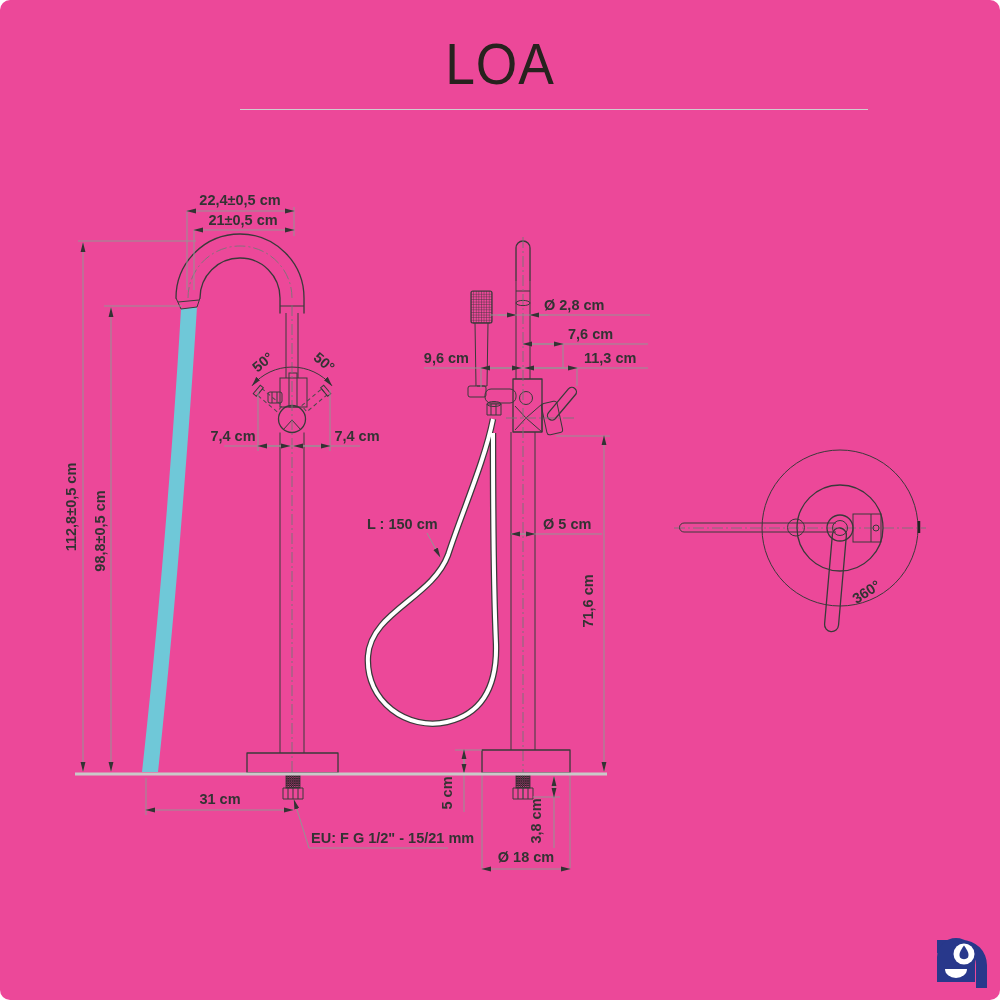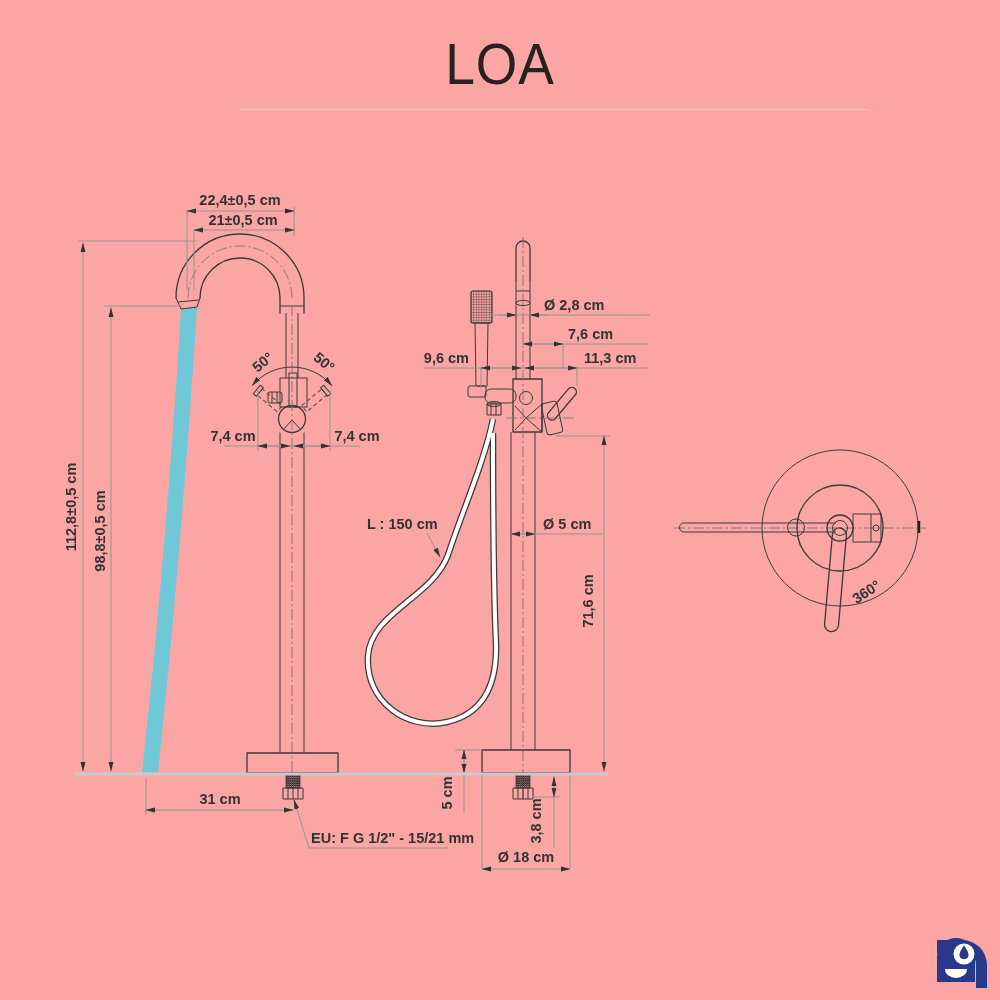--- a/index.html
+++ b/index.html
@@ -1,20 +1,20 @@
 <!DOCTYPE html>
 <html style="--c-brand: #28388b; --c-water: #6fc8d8; --c-ink: #3a3a3a; --c-dim: #949494; --c-ground: #c9c9c9;"><head>
 <meta charset="utf-8">
 <style>
   :root{
     --c-brand:#28388b; --c-water:#6fc8d8; --c-ink:#3a3a3a; --c-dim:#949494; --c-ground:#c9c9c9;
   }
   html,body{margin:0;padding:0;background:#fff;}
-  #page{position:relative;width:1000px;height:1000px;background:#fca5a5;overflow:hidden;
-        font-family:"Liberation Sans",sans-serif;}
+  #page{position:relative;width:1000px;height:1000px;background:#ec4899;overflow:hidden;
+        font-family:"Liberation Sans",sans-serif;border-radius:10px;}
   #title{position:absolute;top:34px;left:0;width:1000px;text-align:center;
          font-size:58px;font-weight:500;letter-spacing:1px;color:#27221e;
          transform:scaleX(.92);line-height:60px;}
   #divider{position:absolute;top:109px;left:240px;width:628px;height:0;
            border-top:1.5px solid #cfcfcf;}
   svg{position:absolute;top:0;left:0;}
   .dim{font-family:"Liberation Sans",sans-serif;font-size:14.5px;font-weight:700;fill:#333;}
   .draw{stroke:var(--c-ink);stroke-width:1.3;fill:none;stroke-linecap:round;stroke-linejoin:round;}
   .thin{stroke:var(--c-ink);stroke-width:1;fill:none;}
   .dl{stroke:var(--c-dim);stroke-width:1;fill:none;}

